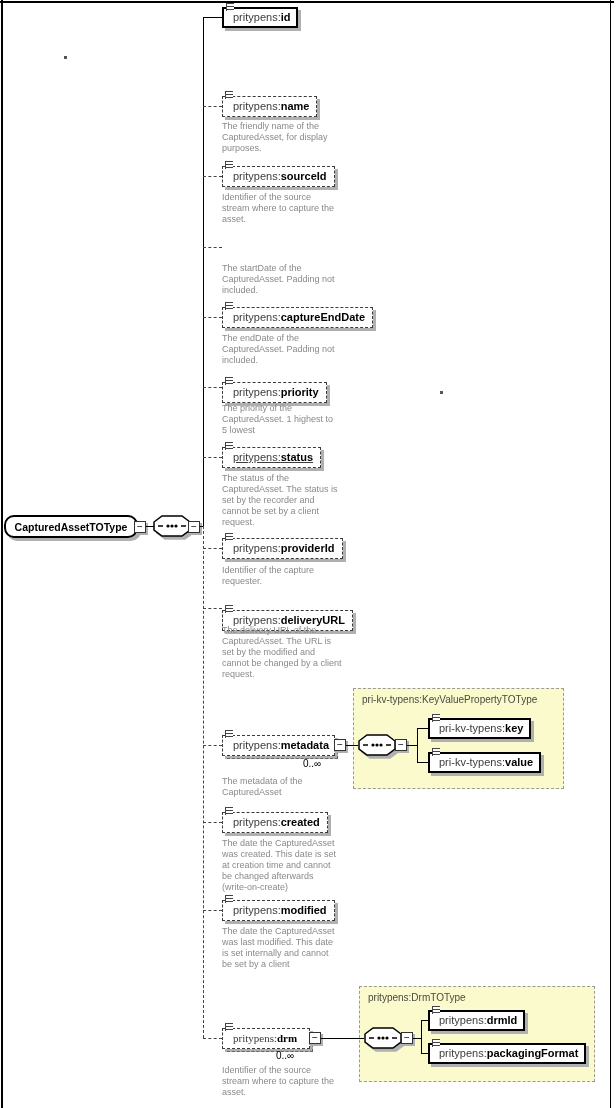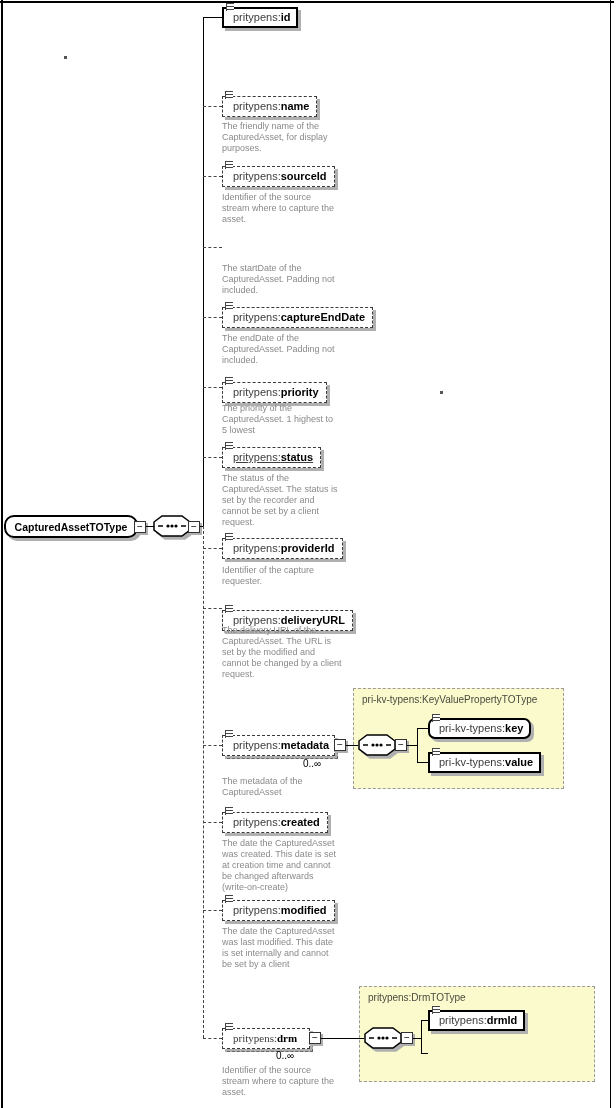--- a/index.html
+++ b/index.html
@@ -186,21 +186,21 @@
     <circle cx="15" cy="11" r="1.6" fill="#000"></circle>
       <circle cx="19" cy="11" r="1.6" fill="#000"></circle>
       <circle cx="23" cy="11" r="1.6" fill="#000"></circle>
     <line x1="28" y1="11" x2="33" y2="11" stroke="#000" stroke-width="1.5"></line>
   </svg>
   <div class="toggle" style="left:395px; top:739px;">−</div>
   <div class="hl" style="left:407px; top:745px; width:10px;"></div>
   <div class="vl" style="left:417px; top:728px; height:34px;"></div>
   <div class="hl" style="left:417px; top:728px; width:11px;"></div>
   <div class="hl" style="left:417px; top:762px; width:11px;"></div>
-  <div class="el req" style="left:428px; top:718px;border-radius:7px;">
+  <div class="el req" style="left:428px; top:718px;">
     <span class="doc"></span>
     <span>pri-kv-typens:</span><b>key</b>
   </div>
   <div class="el req" style="left:428px; top:752px;">
     <span class="doc"></span>
     <span>pri-kv-typens:</span><b>value</b>
   </div>
 
   <div class="el" style="top:812px;">
     <span class="doc"></span>
@@ -244,14 +244,18 @@
   </svg>
   <div class="toggle" style="left:401px; top:1032px;">−</div>
   <div class="hl" style="left:413px; top:1038px; width:8px;"></div>
   <div class="vl" style="left:421px; top:1020px; height:33px;"></div>
   <div class="hl" style="left:421px; top:1020px; width:7px;"></div>
   <div class="hl" style="left:421px; top:1053px; width:7px;"></div>
   <div class="el req" style="left:428px; top:1010px;">
     <span class="doc"></span>
     <span>pritypens:</span><b>drmId</b>
   </div>
+  <div class="el req" style="left:428px; top:1043px;">
+    <span class="doc"></span>
+    <span>pritypens:</span><b>packagingFormat</b>
+  </div>
 
 </div>
 
 </body></html>

